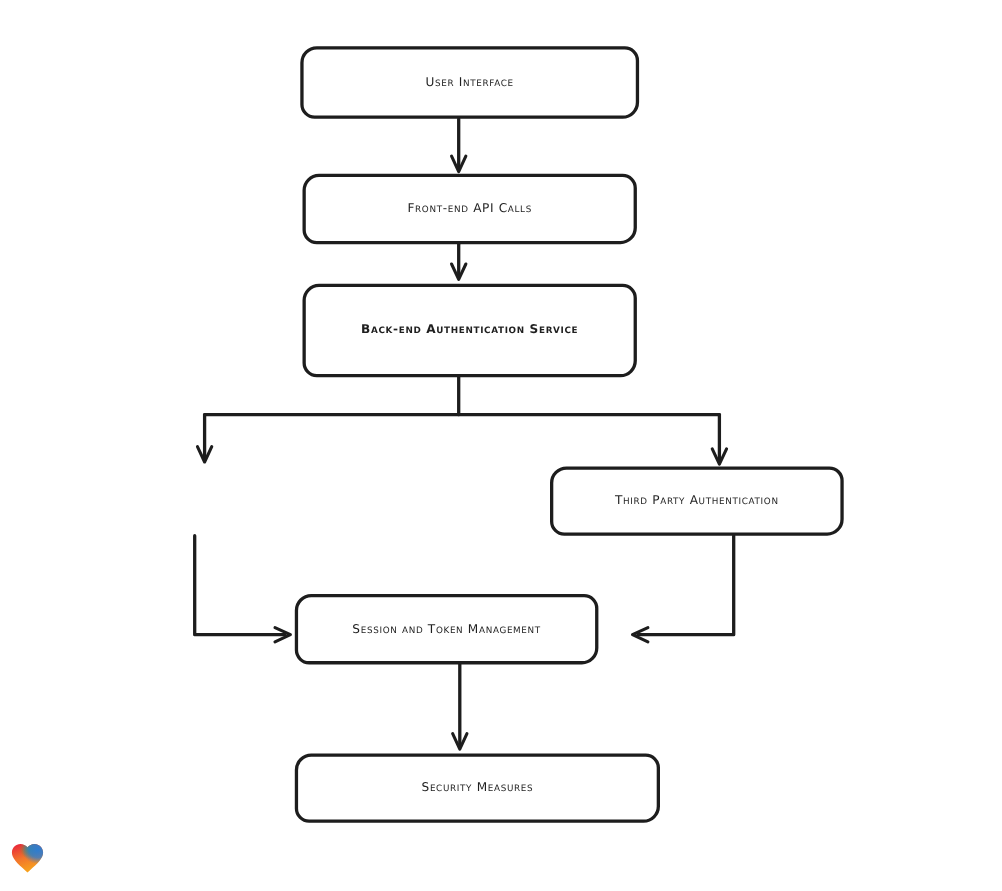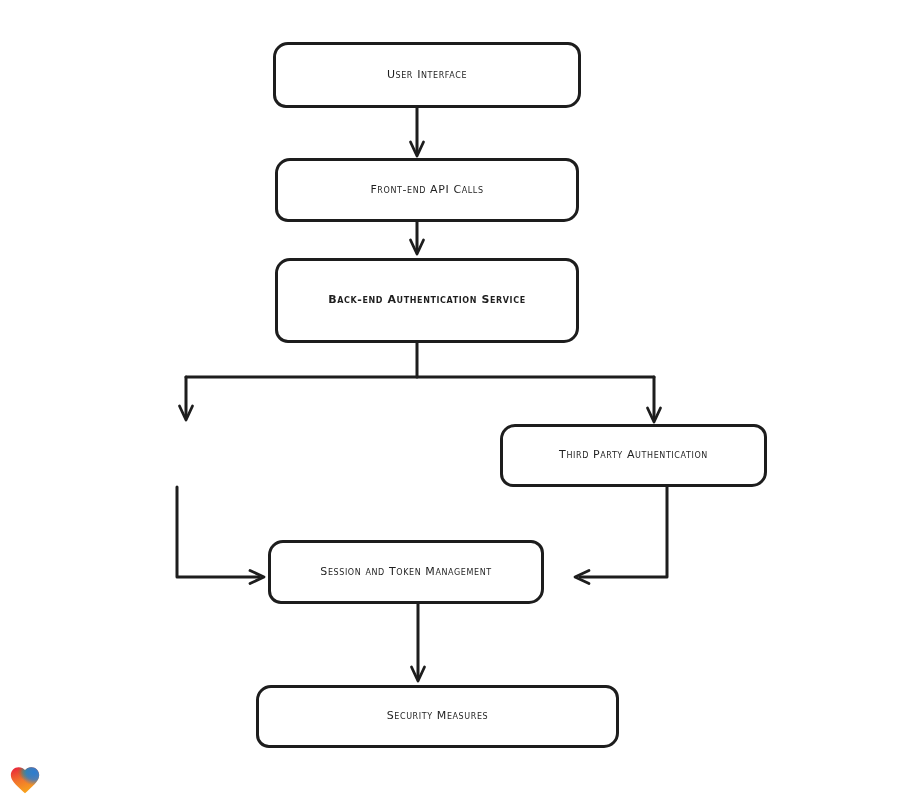--- a/index.html
+++ b/index.html
@@ -38,21 +38,21 @@
     color: #1f1f1f;
     padding: 0 8px;
   }
   
   .n-user      { left: 273px; top: 42px;  width: 308px; height: 66px; }
   .n-frontend  { left: 275px; top: 158px; width: 304px; height: 64px; }
   .n-backend   { left: 275px; top: 258px; width: 304px; height: 85px; }
   .n-database  { left: 67px;  top: 423px; width: 304px; height: 64px; }
   .n-thirdpty  { left: 452px; top: 424px; width: 267px; height: 63px; margin-left: 48px; }
   .n-session   { left: 268px; top: 540px; width: 276px; height: 64px; }
-  .n-security  { left: 256px; top: 685px; width: 363px; height: 63px; }
+  .n-security  { left: 268px; top: 685px; width: 332px; height: 63px; }
   .w250 { max-width: 250px; font-weight: bold; }
   .w210 { max-width: 210px; }
   .logo-badge {
     position: absolute;
     left: 8px; top: 762px;
     width: 34px; height: 36px;
     cursor: pointer;
   }
   .logo-badge svg { display: block; width: 100%; height: 100%; }
 </style>

